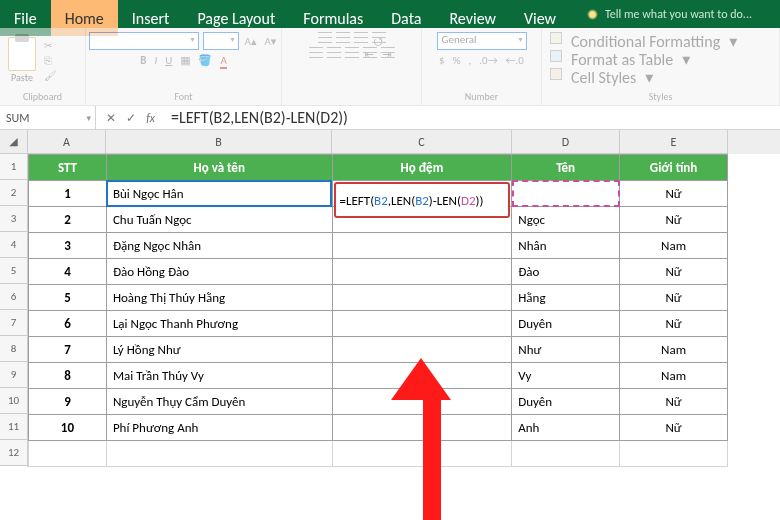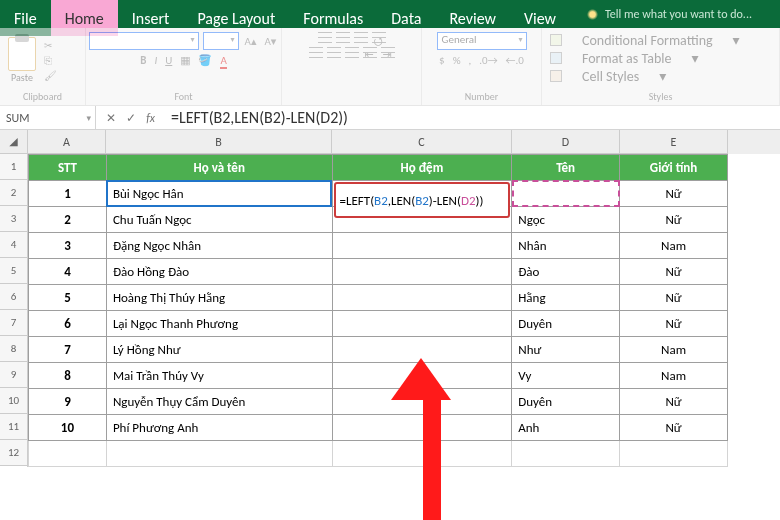--- a/index.html
+++ b/index.html
@@ -1,39 +1,39 @@
 <!DOCTYPE html>
 <html><head>
 <meta charset="utf-8">
 <style>
 *{box-sizing:border-box;margin:0;padding:0;font-family:"Segoe UI",Calibri,sans-serif}
 body{background:#fff;width:780px;height:520px;overflow:hidden;font-size:12px}
 .titlebar{background:#0b6b3a;height:28px;display:flex;align-items:stretch}
 .tab{padding:18px 14px;color:#fff;font-size:16px;cursor:pointer;display:flex;align-items:center}
 .tab.file{background:#0b6b3a}
-.tab.active{background:#f9a8d4;color:#333}
+.tab.active{background:#fdba74;color:#333}
 .tell{color:#c8e6d4;font-size:12px;display:flex;align-items:center;gap:6px;margin-left:16px}
 .bulb{width:13px;height:13px;border-radius:50%;background:radial-gradient(circle,#ffe28a 30%,transparent 60%)}
 .ribbon{background:#f3f3f3;height:78px;border-bottom:1px solid #d4d4d4;display:flex;opacity:.55}
 .grp{border-right:1px solid #dcdcdc;padding:4px 8px 2px;display:flex;flex-direction:column;justify-content:space-between}
 .grp-label{text-align:center;font-size:10px;color:#777;padding-top:2px}
 .grp-body{flex:1;display:flex;align-items:center;gap:6px}
 .paste-ico{width:28px;height:34px;background:#fff;border:1px solid #d9b36b;border-radius:2px;position:relative}
 .paste-ico:before{content:"";position:absolute;top:-4px;left:6px;width:14px;height:8px;background:#b7b7b7;border-radius:2px}
 .mini{display:flex;flex-direction:column;gap:2px;margin-left:2px}
 .mini span{font-size:10px;color:#888}
 .fontbox,.numbox{display:flex;flex-direction:column;gap:4px}
 .row{display:flex;gap:4px;align-items:center}
 .dd{border:1px solid #3b82f6;background:#fff;height:18px;font-size:11px;padding:0 14px 0 4px;color:#666;position:relative}
 .dd:after{content:"▾";position:absolute;right:3px;top:1px;font-size:8px;color:#888}
 .ic{color:#888;font-size:11px;padding:0 2px}
 .bold{font-weight:bold}.ital{font-style:italic}.und{text-decoration:underline}
 .aln span{display:inline-block;width:14px;height:11px;border-top:1px solid #999;border-bottom:1px solid #999;position:relative}
 .aln span:before{content:"";position:absolute;top:4px;left:0;right:0;border-top:1px solid #999}
-.styles-line{font-size:14px;color:#666;display:flex;align-items:center;gap:20px;height:16px}
+.styles-line{font-size:16px;color:#666;display:flex;gap:9px;height:16px}
 .sico{width:12px;height:12px;display:inline-block;border:1px solid #aaa}
 .formula-bar{display:flex;align-items:center;border-bottom:1px solid #d4d4d4;height:24px;background:#fff}
 .namebox{width:96px;border-right:1px solid #d4d4d4;padding:0 6px;font-size:12px;color:#555;height:100%;display:flex;align-items:center;position:relative}
 .namebox:after{content:"▾";position:absolute;right:4px;font-size:9px;color:#999}
 .fxbtns{display:flex;gap:10px;padding:0 10px;color:#777;align-items:center;height:100%}
 .fxbtns span{font-size:12px}
 .fx{font-style:italic}
 .formula-input{flex:1;padding:0 6px;font-size:16px;color:#333;height:100%;display:flex;align-items:center}
 .sheet{display:flex;position:relative}
 .rowheads{width:28px;border-right:1px solid #ccc}

